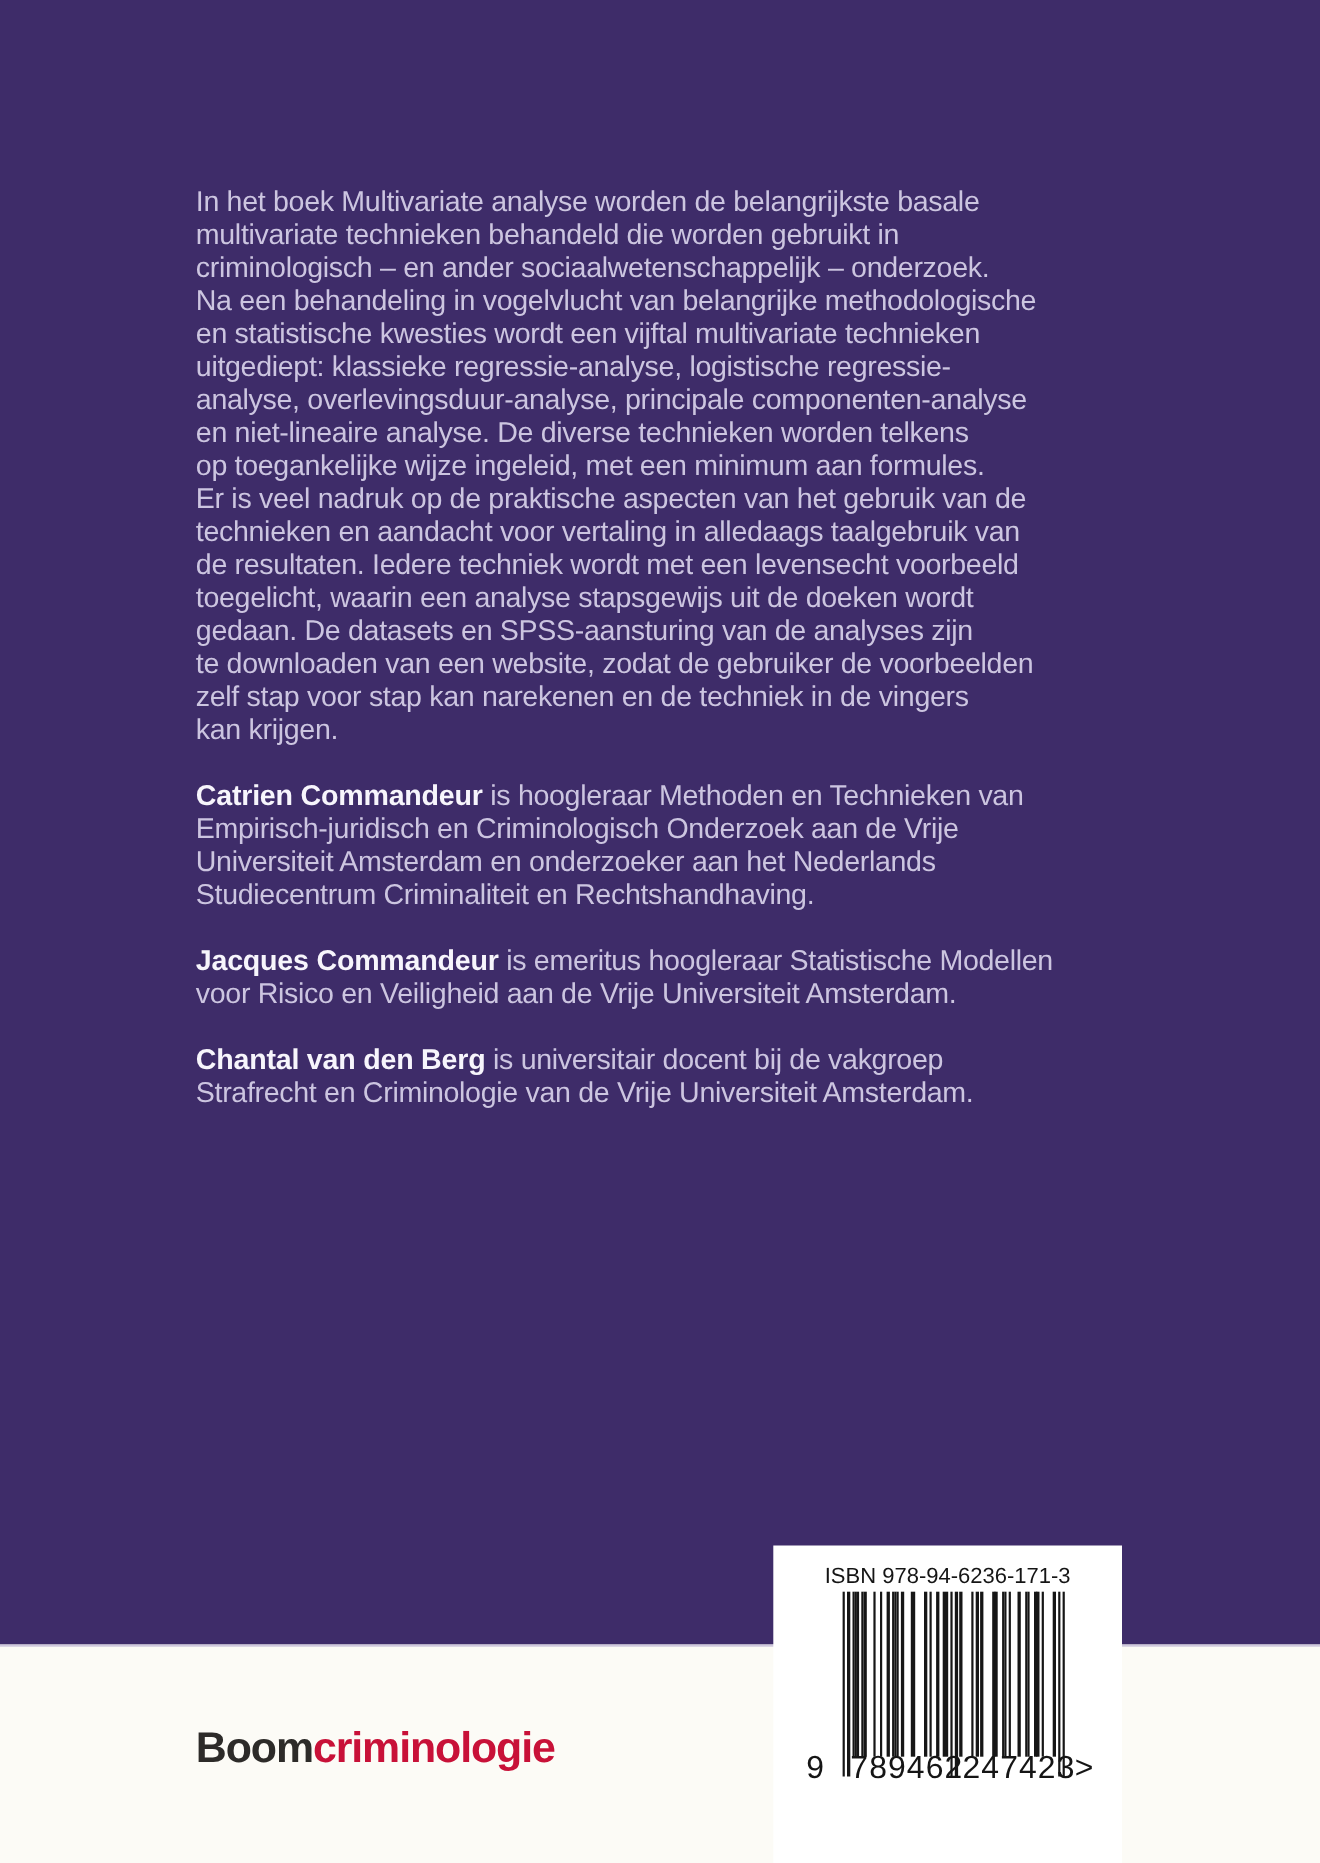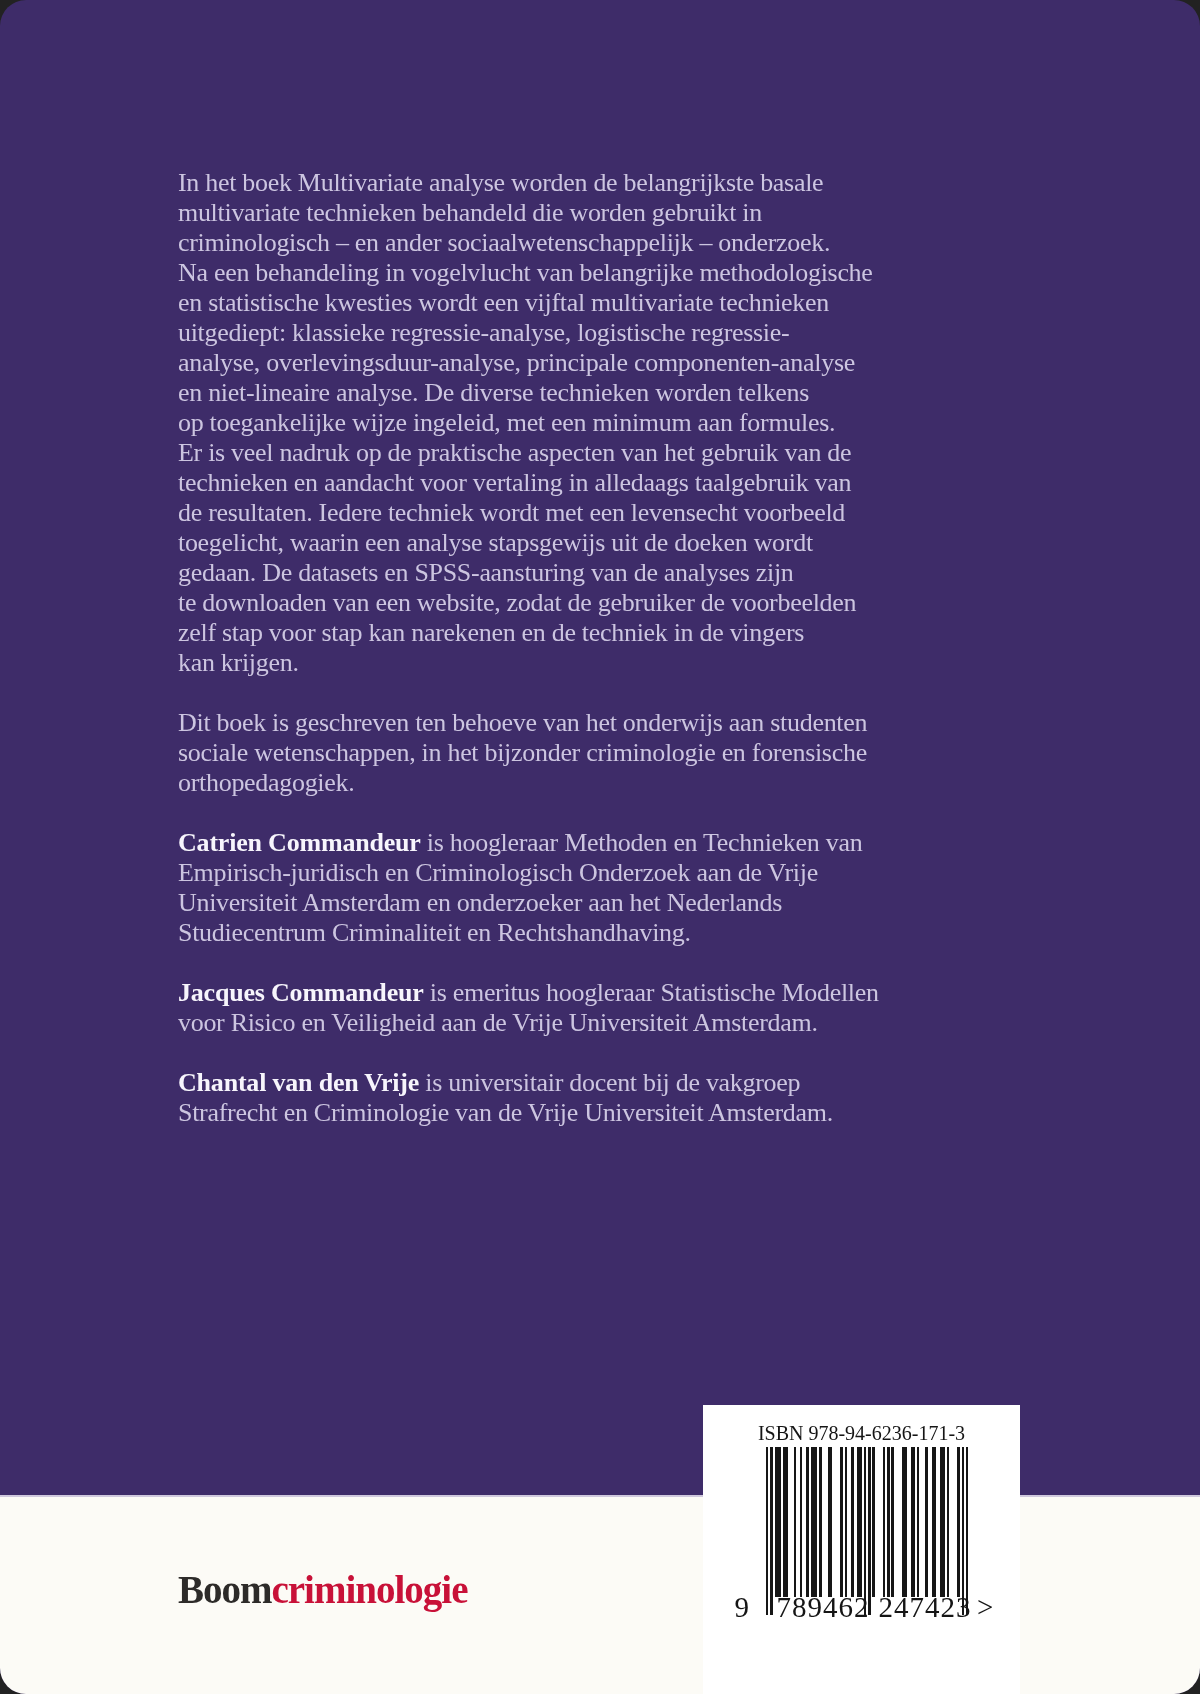--- a/index.html
+++ b/index.html
@@ -1,22 +1,21 @@
 <!DOCTYPE html>
 <html><head>
 <meta charset="utf-8">
 <style>
   html,body{margin:0;padding:0;background:#222;}
   #page{
     position:relative;
     width:1200px;height:1694px;
     background:#3e2c69;
     overflow:hidden;
-    font-family:Liberation Serif, serif;
-    border-radius:26px;
+    font-family:Liberation Sans, sans-serif;
   }
   
   #text-block{
     position:absolute;
     left:178px;top:168px;
     width:790px;
     font-size:26px;
     line-height:30px;
     letter-spacing:-0.3px;
     color:#ccc5e0;
@@ -80,24 +79,23 @@
     text-align:right;
   }
 </style>
 </head>
 <body>
 
 <div id="page">
 
   <div id="text-block" style="color: rgb(204, 197, 224);">
       <p>In het boek Multivariate analyse worden de belangrijkste basale<br>multivariate technieken behandeld die worden gebruikt in<br>criminologisch – en ander sociaalwetenschappelijk – onderzoek.<br>Na een behandeling in vogelvlucht van belangrijke methodologische<br>en statistische kwesties wordt een vijftal multivariate technieken<br>uitgediept: klassieke regressie-analyse, logistische regressie-<br>analyse, overlevingsduur-analyse, principale componenten-analyse<br>en niet-lineaire analyse. De diverse technieken worden telkens<br>op toegankelijke wijze ingeleid, met een minimum aan formules.<br>Er is veel nadruk op de praktische aspecten van het gebruik van de<br>technieken en aandacht voor vertaling in alledaags taalgebruik van<br>de resultaten. Iedere techniek wordt met een levensecht voorbeeld<br>toegelicht, waarin een analyse stapsgewijs uit de doeken wordt<br>gedaan. De datasets en SPSS-aansturing van de analyses zijn<br>te downloaden van een website, zodat de gebruiker de voorbeelden<br>zelf stap voor stap kan narekenen en de techniek in de vingers<br>kan krijgen.</p>
-      <p>Dit boek is geschreven ten behoeve van het onderwijs aan studenten<br>sociale wetenschappen, in het bijzonder criminologie en forensische<br>orthopedagogiek.</p>
       <p><strong style="color: rgb(247, 245, 252);">Catrien Commandeur</strong> is hoogleraar Methoden en Technieken van<br>Empirisch-juridisch en Criminologisch Onderzoek aan de Vrije<br>Universiteit Amsterdam en onderzoeker aan het Nederlands<br>Studiecentrum Criminaliteit en Rechtshandhaving.</p>
       <p><strong style="color: rgb(247, 245, 252); text-align: right;">Jacques Commandeur</strong> is emeritus hoogleraar Statistische Modellen<br>voor Risico en Veiligheid aan de Vrije Universiteit Amsterdam.</p>
-      <p><strong style="color: rgb(247, 245, 252);">Chantal van den Vrije</strong> is universitair docent bij de vakgroep<br>Strafrecht en Criminologie van de Vrije Universiteit Amsterdam.</p>
+      <p><strong style="color: rgb(247, 245, 252);">Chantal van den Berg</strong> is universitair docent bij de vakgroep<br>Strafrecht en Criminologie van de Vrije Universiteit Amsterdam.</p>
     </div>
 
   <div id="bottom-band"></div>
 
   <div id="barcode-label">
     <div id="isbn-text">ISBN 978-94-6236-171-3</div>
     <div id="ean-bars">
         <div class="bar tall" style="left: 0px; width: 2.47632px; background: rgb(22, 22, 22);"></div>
         <div class="bar tall" style="left: 4.25263px; width: 2.47632px; background: rgb(22, 22, 22);"></div>
         <div class="bar" style="left: 8.50526px; width: 2.47632px; background: rgb(22, 22, 22);"></div>

